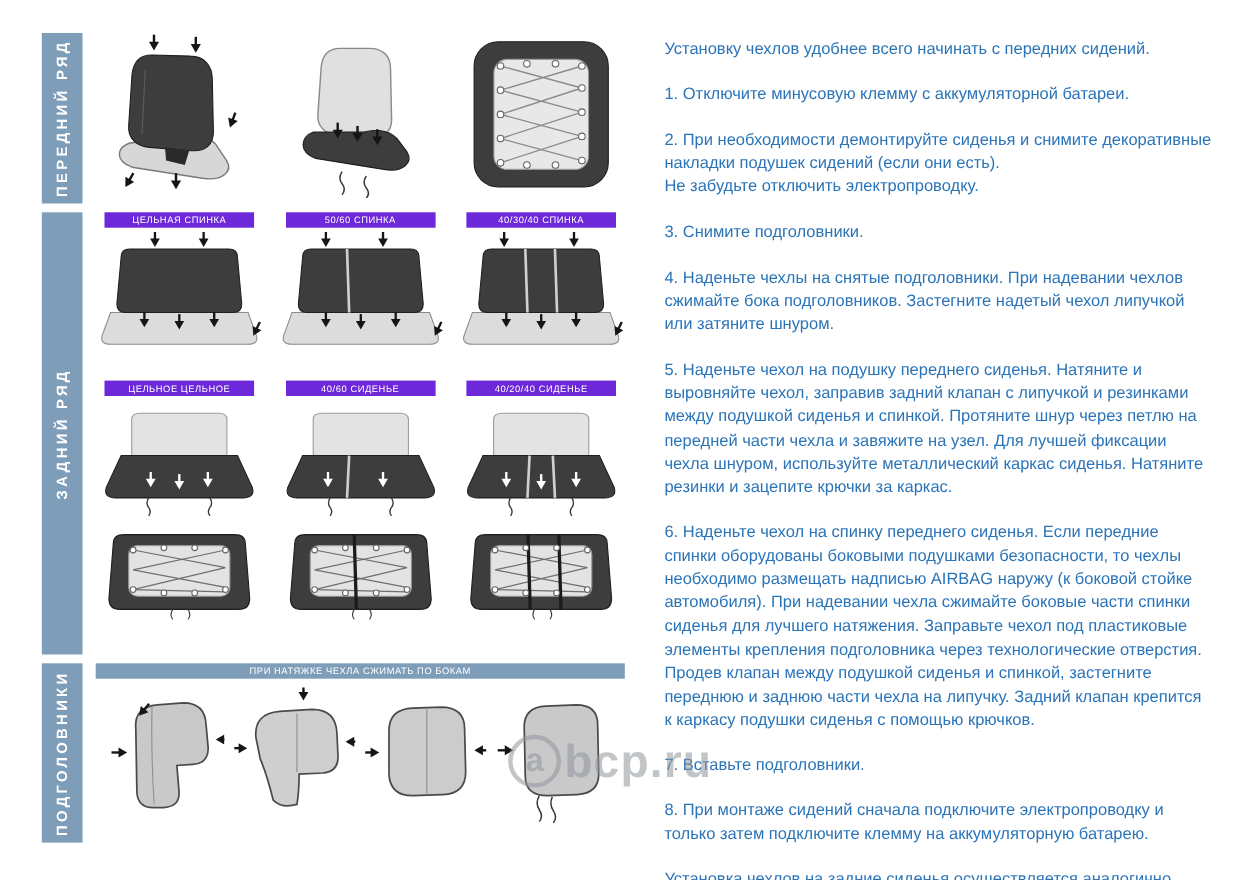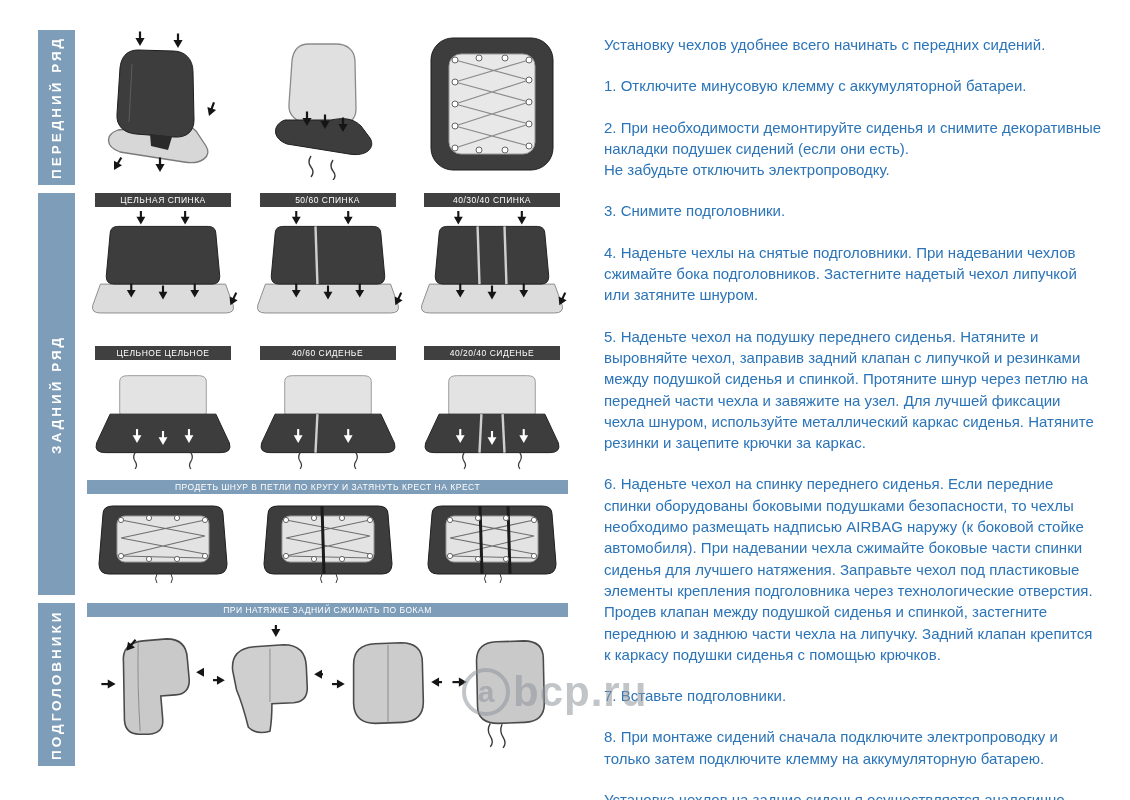--- a/index.html
+++ b/index.html
@@ -17,21 +17,21 @@
   .side-label { width:37px; flex:0 0 37px; background:#7e9db9; color:#fff;
     display:flex; align-items:center; justify-content:center;
     writing-mode:vertical-rl; transform:rotate(180deg);
     font-size:13.5px; letter-spacing:3px; font-weight:bold; }
 
   .illus { flex:1; display:flex; flex-direction:column; }
   .col3 { display:flex; justify-content:space-between; }
   .cell { width:152px; display:flex; justify-content:center; align-items:flex-start; }
   .cell svg { display:block; }
 
-  .label-bar { height:14px; width:136px; margin:0 auto; background:#404040; color:#fff;
+  .label-bar { height:14px; width:136px; margin:0 auto; background:#6d28d9; color:#fff;
     font-size:8.5px; letter-spacing:0.5px;
     display:flex; align-items:center; justify-content:center; white-space:nowrap; }
   .banner { height:14px; width:100%; background:#7e9db9; color:#fff;
     font-size:8.5px; letter-spacing:0.5px;
     display:flex; align-items:center; justify-content:center; }
 
   .mb4{margin-bottom:4px} .mb6{margin-bottom:6px} .mb8{margin-bottom:8px}
 
   
   .text-panel { position:absolute; left:604px; top:34px; width:498px;
@@ -221,21 +221,20 @@
             <path d="M90 52 L92 92" stroke="#cfcfcf" stroke-width="2.5" fill="none"></path>
             <use href="#arrW" transform="translate(46,82)"></use>
             <use href="#arrW" transform="translate(79,84)"></use>
             <use href="#arrW" transform="translate(112,82)"></use>
             <path d="M50 92 q-3 5 0 9 q3 4 0 8" stroke="#3a3a3a" fill="none" stroke-width="1.3"></path>
             <path d="M108 92 q3 5 0 9 q-3 4 0 8" stroke="#3a3a3a" fill="none" stroke-width="1.3"></path>
           </svg>
         </div>
       </div>
 
-      <div class="banner mb6">ПРОДЕТЬ ШНУР В ПЕТЛИ ПО КРУГУ И ЗАТЯНУТЬ КРЕСТ НА КРЕСТ</div>
 
       <div class="col3">
         <div class="cell">
           <svg width="152" height="88" viewBox="0 0 152 88">
             <path d="M16 14 Q16 6 26 6 L126 6 Q136 6 136 14 L140 64 Q140 74 130 74 L22 74 Q12 74 12 64 Z" fill="#3d3d3d" stroke="#1f1f1f"></path>
             <rect x="30" y="16" width="92" height="46" rx="8" fill="#e3e3e3" stroke="#999999"></rect>
             <g stroke="#6f6f6f" stroke-width="1.1" fill="none">
               <path d="M34 20 L118 36 M118 20 L34 38 M34 38 L118 54 M118 36 L34 56 M34 56 L118 58"></path>
             </g>
             <g fill="#ffffff" stroke="#666666">
@@ -298,21 +297,21 @@
           </svg>
         </div>
       </div>
 
     </div>
   </div>
 
   <div class="d-row d-row-head">
     <div class="side-label">ПОДГОЛОВНИКИ</div>
     <div class="illus">
-      <div class="banner mb8">ПРИ НАТЯЖКЕ ЗАДНИЙ СЖИМАТЬ ПО БОКАМ</div>
+      <div class="banner mb8">ПРИ НАТЯЖКЕ ЧЕХЛА СЖИМАТЬ ПО БОКАМ</div>
       <div class="col3" style="padding:0 4px;">
         <div class="cell" style="width:116px">
           <svg width="110" height="126" viewBox="0 0 112 128">
             <path d="M30 38 Q28 18 50 16 L74 14 Q94 14 95 34 L97 56 Q97 70 83 71 L68 72 L70 96 Q71 110 56 111 L46 111 Q32 111 31 97 Z" fill="#c9c9c9" stroke="#4a4a4a" stroke-width="1.6"></path>
             <path d="M45 18 Q44 60 47 108" stroke="#8d8d8d" fill="none"></path>
             <use href="#arrB" transform="translate(33,26) rotate(40)"></use>
             <use href="#arrB" transform="translate(22,60) rotate(-90)"></use>
             <use href="#arrB" transform="translate(104,48) rotate(90)"></use>
           </svg>
         </div>

